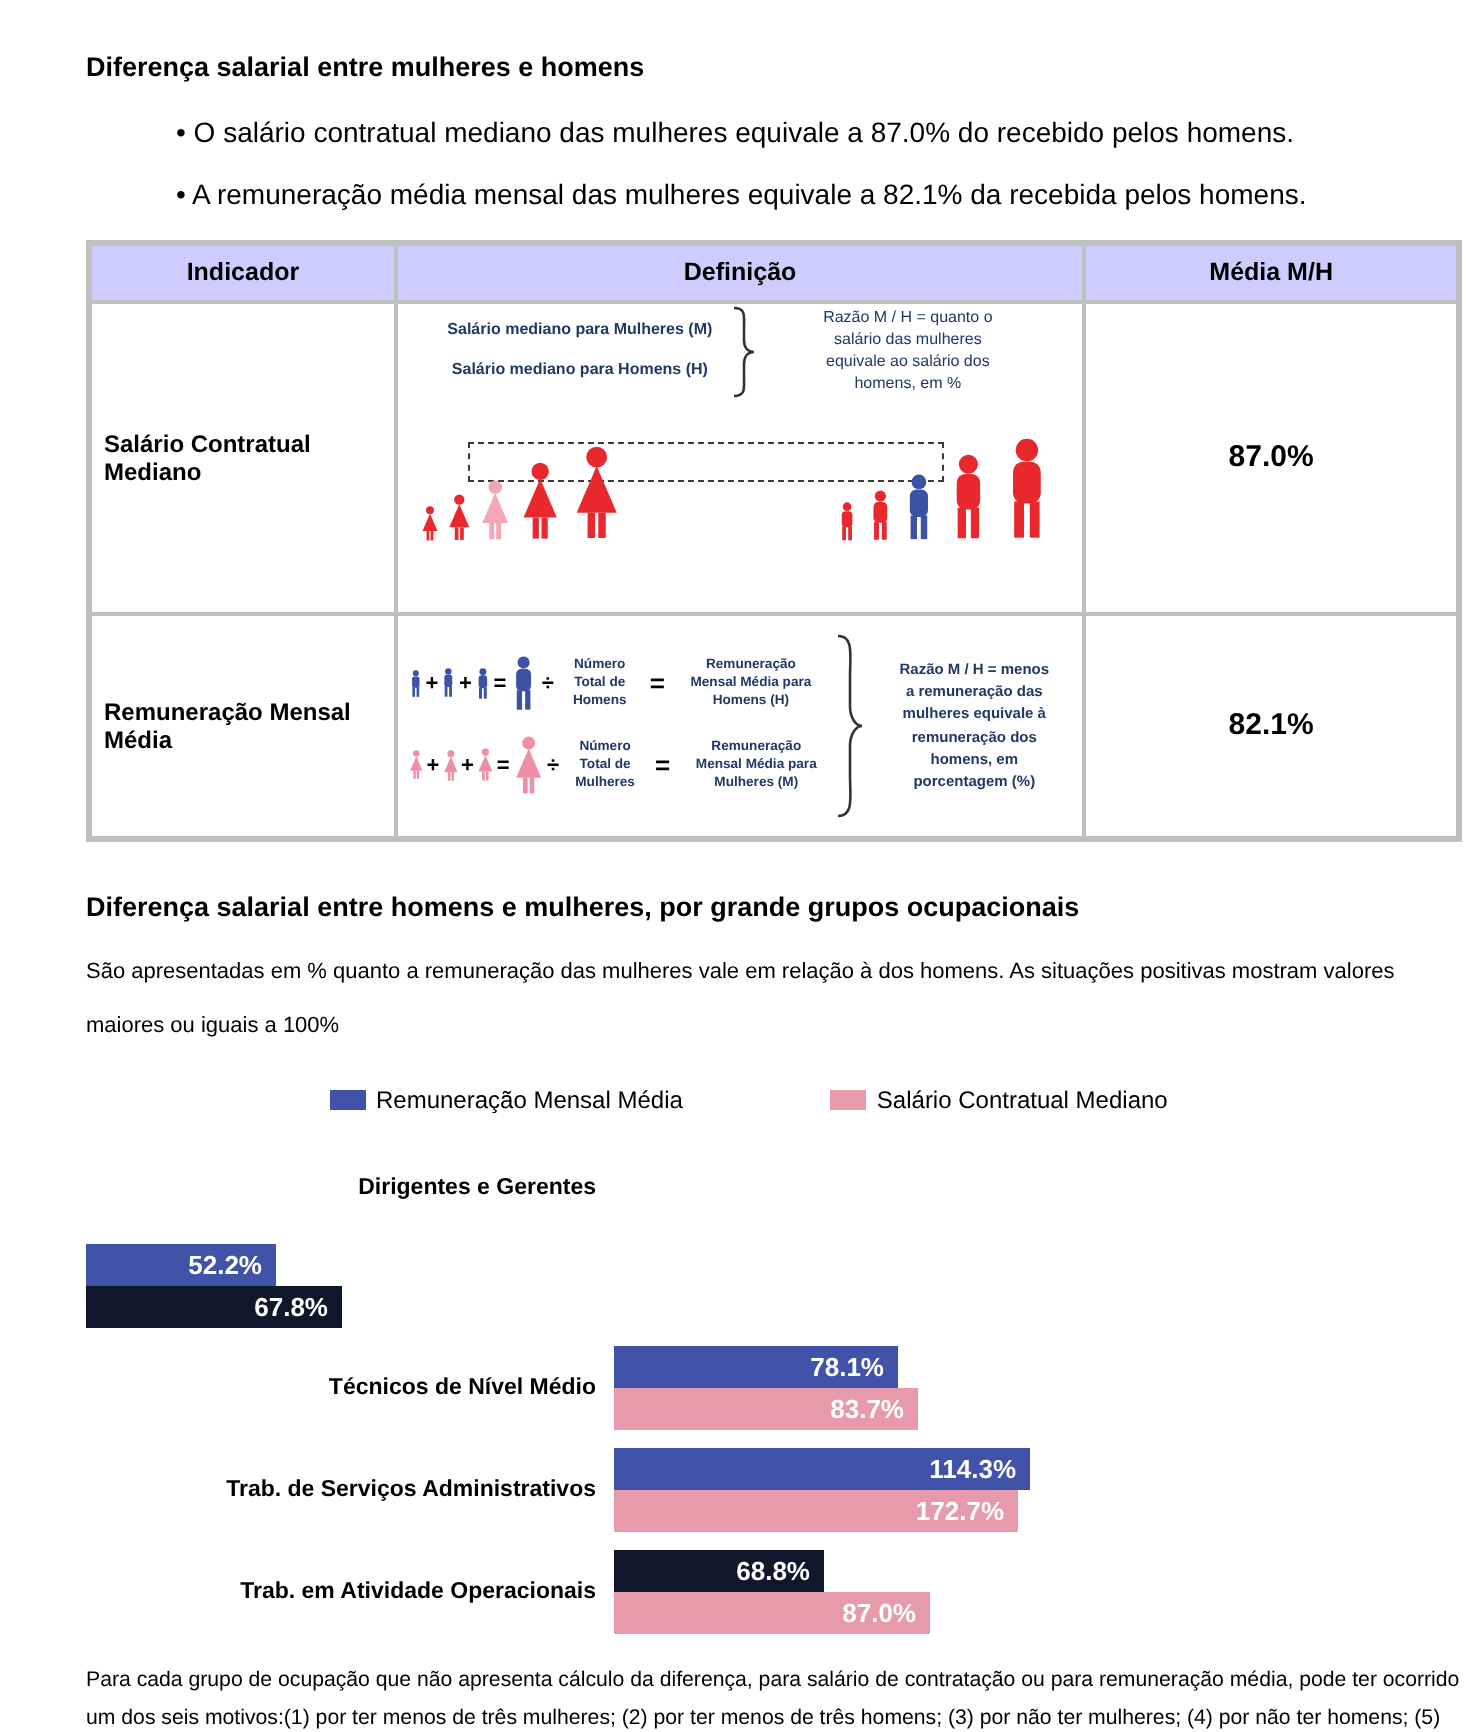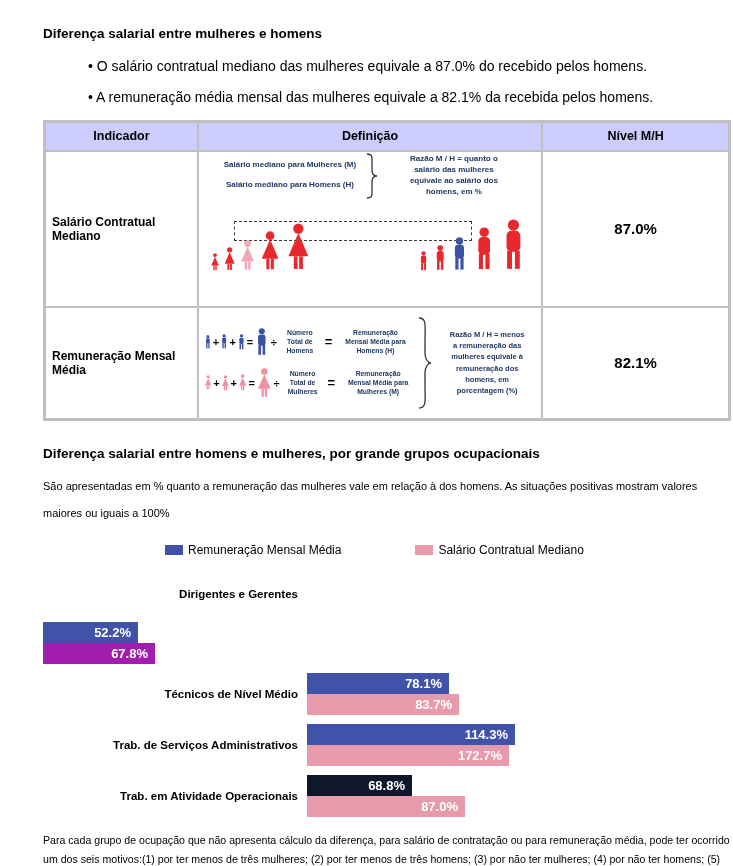--- a/index.html
+++ b/index.html
@@ -24,21 +24,21 @@
   td.indicator { font-weight:bold; font-size:12px; padding-left:6px; vertical-align:middle; }
   td.indicator .ind-line { display:block; }
   td.indicator .ind-gap { height:26px; }
   td.ratio { text-align:center; font-weight:bold; font-size:15px; vertical-align:middle; }
 
   
   .d1 { height:152px; position:relative; }
   .d1-top { display:flex; align-items:flex-start; margin-left:14px; }
   .d1-left { width:152px; display:flex; flex-direction:column; gap:11px; text-align:center;
              font-size:8px; font-weight:bold; color:#1f3864; margin-top:7px; }
-  .d1-note { width:128px; margin-left:12px; font-size:8px; font-weight:bold; color:#1f3864;
+  .d1-note { width:128px; margin-left:12px; font-size:8px; font-weight:normal; color:#1f3864;
              text-align:center; line-height:1.4; }
   .d1-people { position:relative; height:76px; margin-top:2px; display:flex; align-items:flex-end; padding:0 12px 6px 10px; }
   .d1-box { position:absolute; left:34px; width:238px; top:20px; height:20px; border:1.5px dashed #3a3a3a; }
   .pgroup { display:flex; align-items:flex-end; gap:3px; position:relative; z-index:2; }
   .pspace { flex:1; }
 
   
   .d2 { display:flex; align-items:center; padding:8px 0 8px 4px; }
   .equations { display:flex; flex-direction:column; gap:12px; }
   .eqrow { display:flex; align-items:center; }
@@ -90,21 +90,21 @@
   <table class="ind">
     <colgroup>
         <col style="width:162px">
         <col style="width:320px">
         <col style="width:206px">
       </colgroup>
     <tbody>
         <tr>
       <th>Indicador</th>
       <th>Definição</th>
-      <th>Nível M/H</th>
+      <th>Média M/H</th>
     </tr>
     <tr>
       <td class="indicator">Salário Contratual Mediano</td>
       <td>
         <div class="d1">
           <div class="d1-top">
             <div class="d1-left">
               <span>Salário mediano para Mulheres (M)</span>
               <span>Salário mediano para Homens (H)</span>
             </div>
@@ -306,21 +306,21 @@
       </div>
     </div>
 
   <div class="chart" id="chart">
       <div class="crow nobar">
         <div class="clabel">Dirigentes e Gerentes</div>
       </div>
       <div class="crow">
         <div class="cbars">
           <div class="cbar" style="background:#4053a8;width:95px">52.2%</div>
-          <div class="cbar" style="background:#a21caf;width:112px">67.8%</div>
+          <div class="cbar" style="background:#0f172a;width:128px">67.8%</div>
         </div>
       </div>
       <div class="crow">
         <div class="clabel">Técnicos de Nível Médio</div>
         <div class="cbars">
           <div class="cbar" style="background:#4053a8;width:142px">78.1%</div>
           <div class="cbar" style="background:#e79aa9;width:152px">83.7%</div>
         </div>
       </div>
       <div class="crow">

